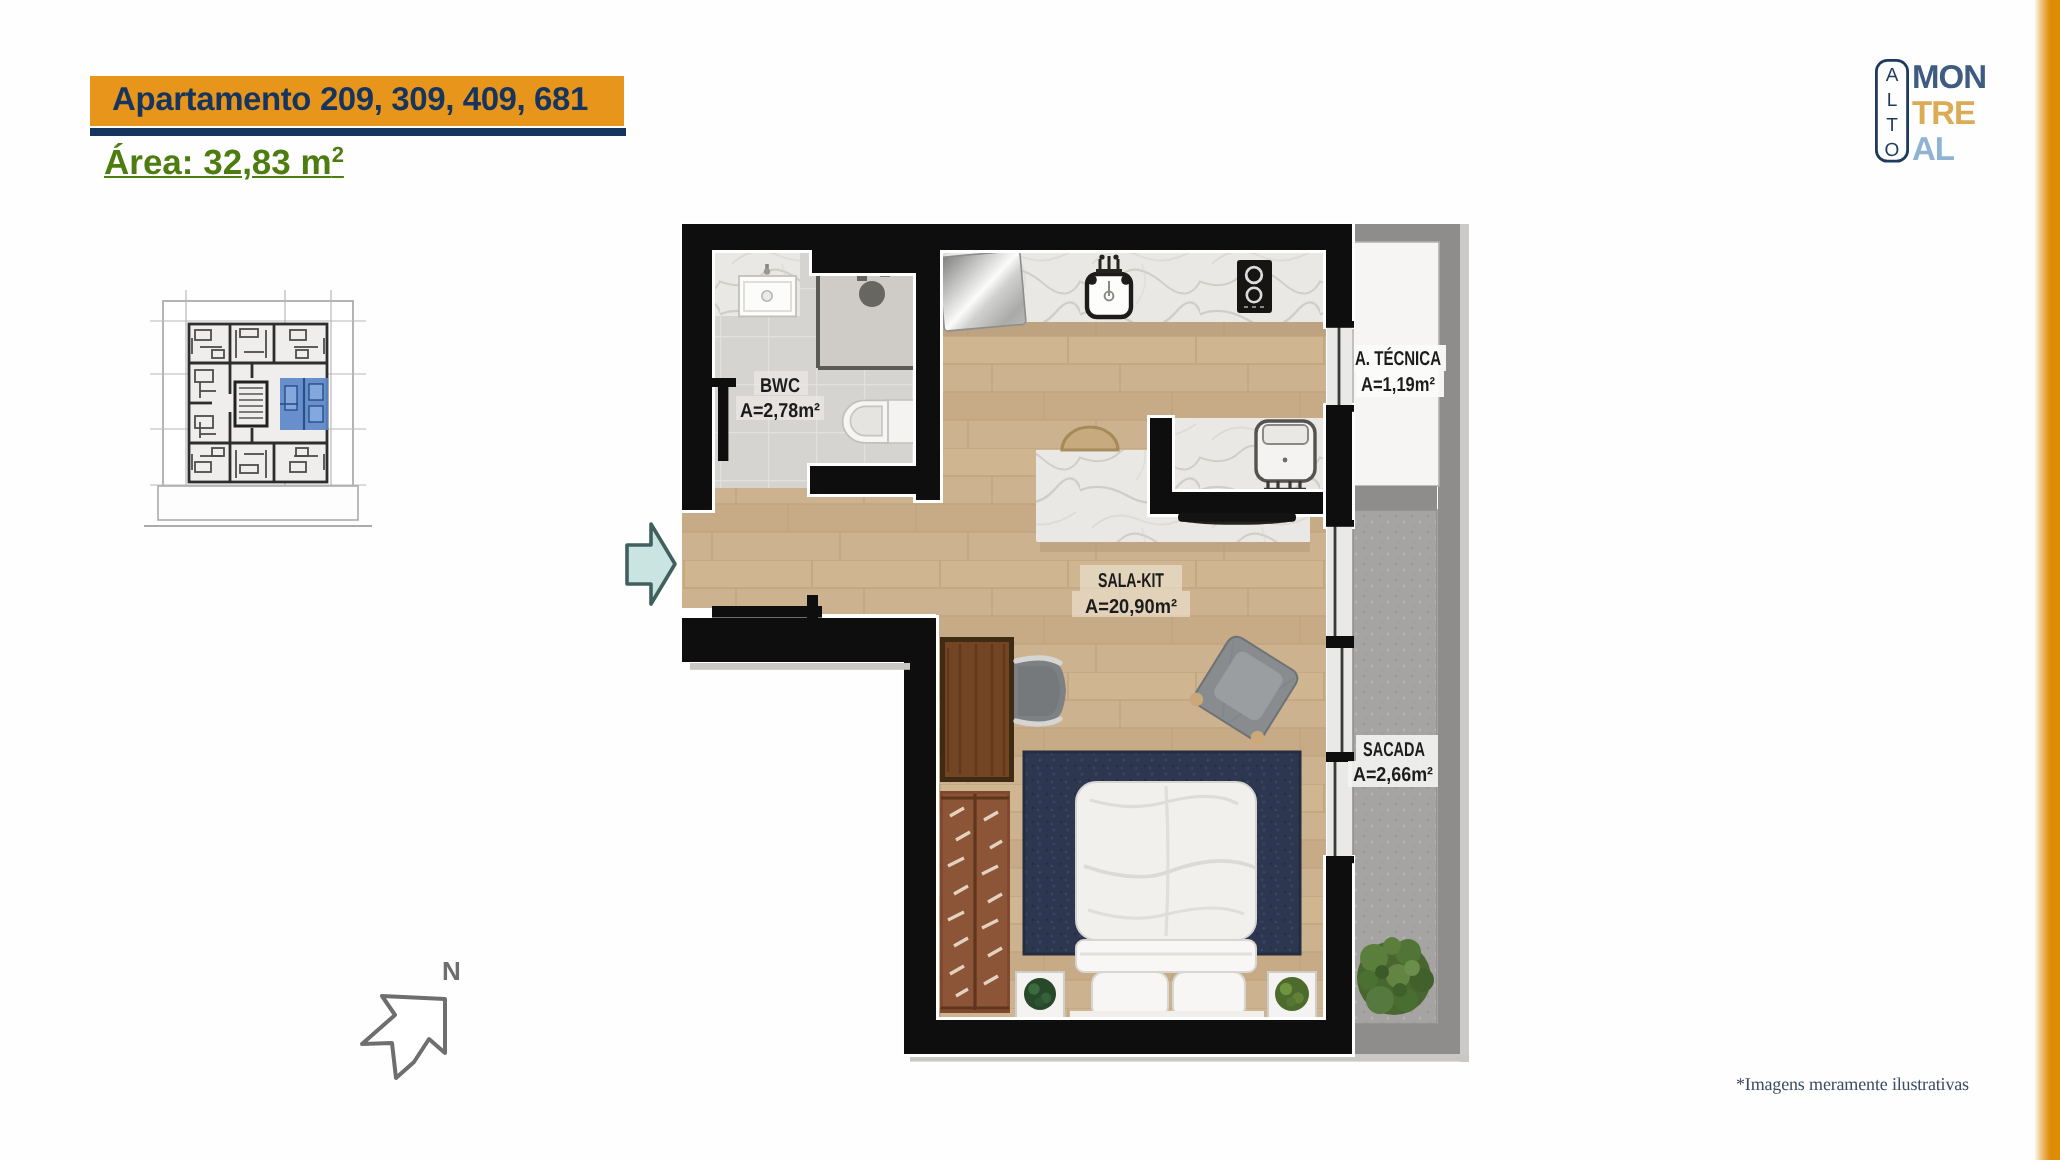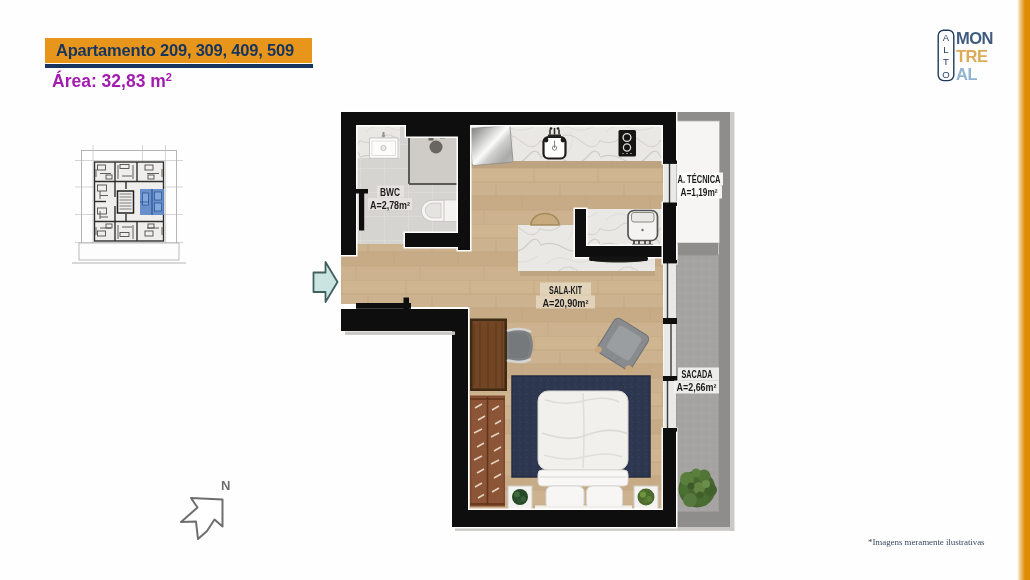--- a/index.html
+++ b/index.html
@@ -7,25 +7,25 @@
        font-family:"Liberation Sans", sans-serif;}
   .abs{position:absolute;}
 </style>
 </head>
 <body>
 
 <div class="abs" style="right:0;top:0;width:13px;height:580px;background:linear-gradient(90deg,rgba(223,140,5,0) 0%,rgba(223,140,5,.55) 30%,#de8c05 62%);"></div>
 
 <div class="abs" style="left:45px;top:38px;width:267px;height:25px;background:#e8951c;"></div>
 
-<div class="abs" style="left:56px;top:40.5px;width:260px;color:#16355e;font-weight:bold;font-size:16.5px;letter-spacing:-0.2px;white-space:nowrap;">Apartamento 209, 309, 409, 509</div>
+<div class="abs" style="left:56px;top:40.5px;width:260px;color:#16355e;font-weight:bold;font-size:16.5px;letter-spacing:-0.2px;white-space:nowrap;">Apartamento 209, 309, 409, 681</div>
 
 <div class="abs" style="left:45px;top:64px;width:268px;height:3.6px;background:#16355e;"></div>
 
-<div class="abs" style="left:52px;top:71px;color:#a21caf;font-weight:bold;font-size:17.5px;white-space:nowrap;">Área: 32,83 m<span style="font-size:11px;vertical-align:6px;">2</span></div>
+<div class="abs" style="left:52px;top:71px;color:#4d7c0f;font-weight:bold;font-size:17.5px;white-space:nowrap;text-decoration:underline;">Área: 32,83 m<span style="font-size:11px;vertical-align:6px;">2</span></div>
 
 <div class="abs" style="left:868px;top:536.5px;color:#3b4c63;font-size:9px;letter-spacing:-0.08px;font-family:Liberation Serif, serif;">*Imagens meramente ilustrativas</div>
 
 <svg class="abs" style="left:930px;top:22px;" width="75" height="65" viewBox="0 0 75 65">
 
   <g>
     <rect x="8.2" y="8.2" width="15.6" height="50.4" rx="5.5" fill="none" stroke="#1e3a5f" stroke-width="1.4"></rect>
     <text x="16" y="18.6" font-size="9.5" fill="#1e3a5f" text-anchor="middle">A</text>
     <text x="16" y="31" font-size="9.5" fill="#1e3a5f" text-anchor="middle">L</text>
     <text x="16" y="43.4" font-size="9.5" fill="#1e3a5f" text-anchor="middle">T</text>

